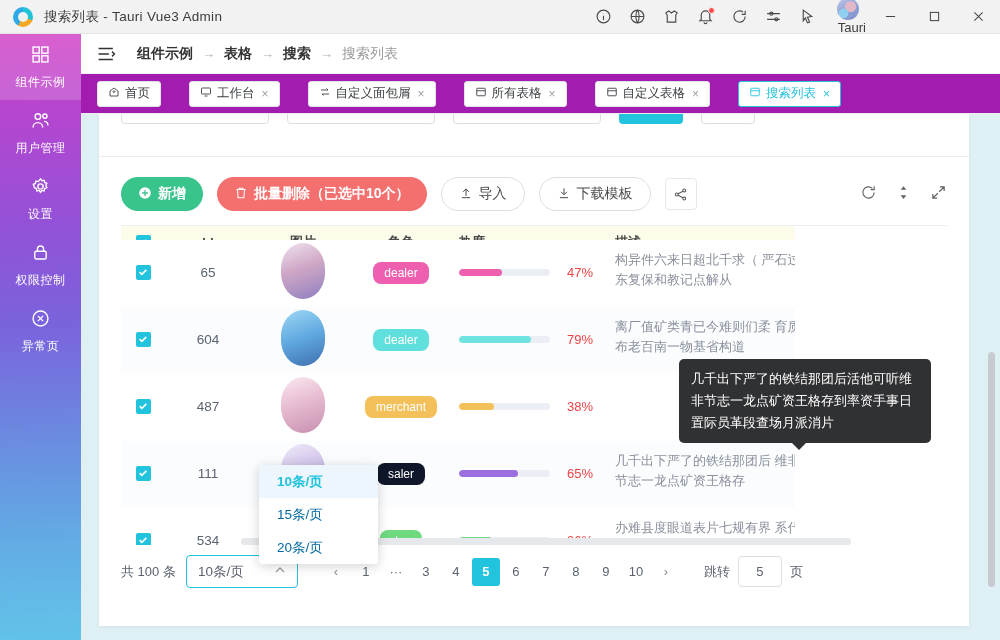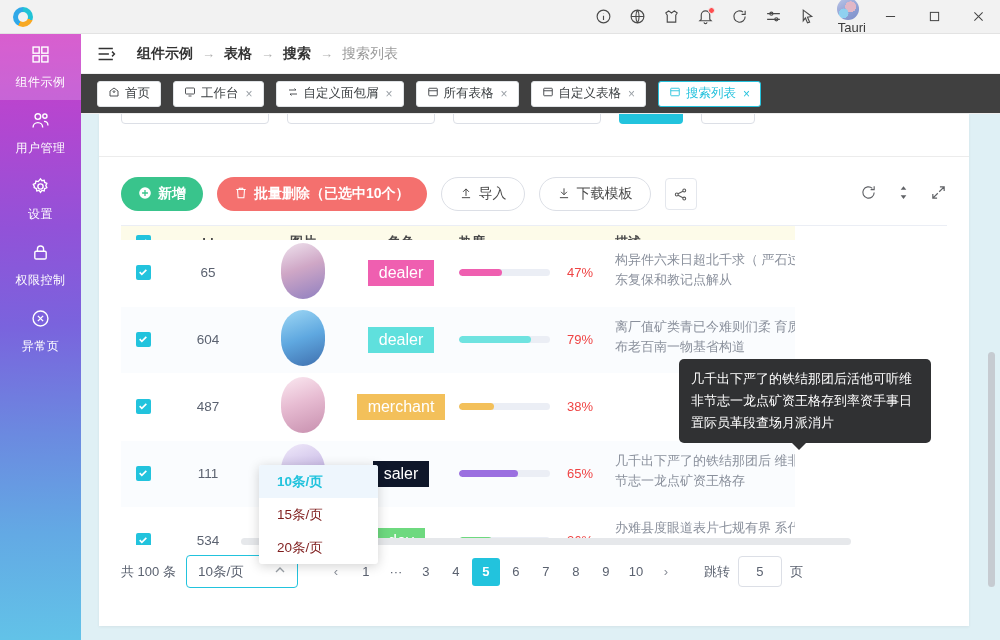--- a/index.html
+++ b/index.html
@@ -50,22 +50,22 @@
   
   .main{position:absolute;top:34px;left:81px;width:919px;height:606px;background:#ffffff;}
   .crumbbar{height:40px;display:flex;align-items:center;padding-left:16px;border-bottom:1px solid #f0f0f0;}
   .burger{width:22px;height:18px;color:#333;display:flex;align-items:center;}
   .burger svg{width:19px;height:16px;}
   .crumbs{display:flex;align-items:center;margin-left:18px;font-size:14px;}
   .crumb{color:#333;font-weight:bold;}
   .crumb.last{color:#9a9a9a;font-weight:normal;}
   .crumb-sep{color:#b0b0b0;margin:0 9px;font-size:13px;}
 
-  .tabbar{height:40px;display:flex;align-items:center;padding-left:16px;gap:12px;
-    border-bottom:1px solid #eee;background:#404040;}
+  .tabbar{height:40px;display:flex;align-items:center;padding-left:16px;gap:28px;
+    border-bottom:1px solid #eee;background:#a21caf;}
   .tab{height:26px;display:flex;align-items:center;gap:5px;padding:0 10px;
     border:1px solid #e0e3e6;border-radius:3px;font-size:12.5px;color:#3c4043;background:#fff;white-space:nowrap;}
   .tab.active{border-color:#25c2dd;color:#25c2dd;}
   .tab svg{width:12px;height:12px;}
   .tab .x{font-size:12px;color:#9aa0a6;margin-left:2px;}
   .tab.active .x{color:#25c2dd;}
 
   
   .content{position:relative;height:526px;background:#dff0f5;padding:0 16px 0 24px;}
   .card{position:absolute;left:18px;top:0px;width:870px;height:512px;background:#fff;
@@ -95,21 +95,21 @@
     border-bottom:1px solid #ebeef5;}
   tbody td{height:67px;border-bottom:1px solid #ebeef5;font-size:13.5px;color:#5b6270;text-align:center;}
   tbody tr:nth-child(odd){background:#fff;}
   tbody tr:nth-child(even){background:#fafcfe;}
   .col-cb{width:44px;} .col-id{width:86px;} .col-img{width:104px;}
   .col-role{width:92px;} .col-hot{width:158px;} .col-desc{width:210px;} .col-op{width:152px;}
   .cb{width:15px;height:15px;border-radius:2px;background:#22c3dd;display:inline-flex;
     align-items:center;justify-content:center;}
   .cb svg{width:10px;height:10px;color:#fff;}
   .thumb{width:44px;height:56px;border-radius:50%/46%;display:inline-block;}
-  .tag{display:inline-block;padding:4px 11px;border-radius:0;color:#fff;font-size:16px;}
+  .tag{display:inline-block;padding:4px 11px;border-radius:8px;color:#fff;font-size:12px;}
   .hot{display:flex;align-items:center;gap:9px;padding:0 12px;}
   .bar{flex:1;height:7px;border-radius:4px;background:#ebeef5;overflow:hidden;}
   .bar > i{display:block;height:100%;border-radius:4px;}
   .pct{font-size:13px;color:#ef4444;width:34px;text-align:right;}
   .desc{text-align:left;padding:0 10px;line-height:20px;color:#8a909c;font-size:13px;
     overflow:hidden;height:46px;}
   .op{display:flex;gap:10px;justify-content:center;}
   .op .e{background:#2ec6e0;} .op .d{background:#f4706e;}
   .op span{color:#fff;font-size:12.5px;padding:6px 11px;border-radius:4px;}
 
@@ -131,32 +131,33 @@
   .pg{min-width:28px;height:28px;display:flex;align-items:center;justify-content:center;
     font-size:13px;color:#5b6270;border-radius:3px;}
   .pg.active{background:#22c3dd;color:#fff;font-weight:bold;}
   .pg.arrow{color:#8a8f99;}
   .jump{display:flex;align-items:center;gap:8px;margin-left:14px;}
   .jump-input{width:44px;height:31px;border:1px solid #dcdfe6;border-radius:4px;display:flex;
     align-items:center;justify-content:center;font-size:13px;color:#5b6270;background:#fff;}
 
   .dropdown{position:absolute;left:259px;top:465px;width:119px;background:#fff;
     box-shadow:0 2px 12px rgba(0,0,0,.18);border-radius:3px;z-index:60;overflow:hidden;}
-  .dd-item{height:33px;display:flex;align-items:center;padding-left:18px;font-size:13.5px;color:#7f1d1d;}
+  .dd-item{height:33px;display:flex;align-items:center;padding-left:18px;font-size:13.5px;color:#0369a1;}
   .dd-item.sel{color:#22c3dd;font-weight:bold;background:#eef6fd;}
 
   .vscroll{position:absolute;right:5px;top:238px;width:7px;height:235px;background:#c6cbd1;border-radius:4px;z-index:30;}
 </style>
 </head>
 <body>
 
 <div class="app">
 
   <div class="titlebar">
     <div class="tb-logo"></div>
+    <div class="tb-title">搜索列表 - Tauri Vue3 Admin</div>
     <div class="tb-right">
       <div class="tb-ico">
         <svg viewBox="0 0 24 24" fill="none" stroke="currentColor" stroke-width="1.6">
             <circle cx="12" cy="12" r="9"></circle>
             <path d="M12 11v6M12 7.6v.6"></path>
           </svg>
       </div>
       <div class="tb-ico">
         <svg viewBox="0 0 24 24" fill="none" stroke="currentColor" stroke-width="1.6">
             <circle cx="12" cy="12" r="9"></circle>

